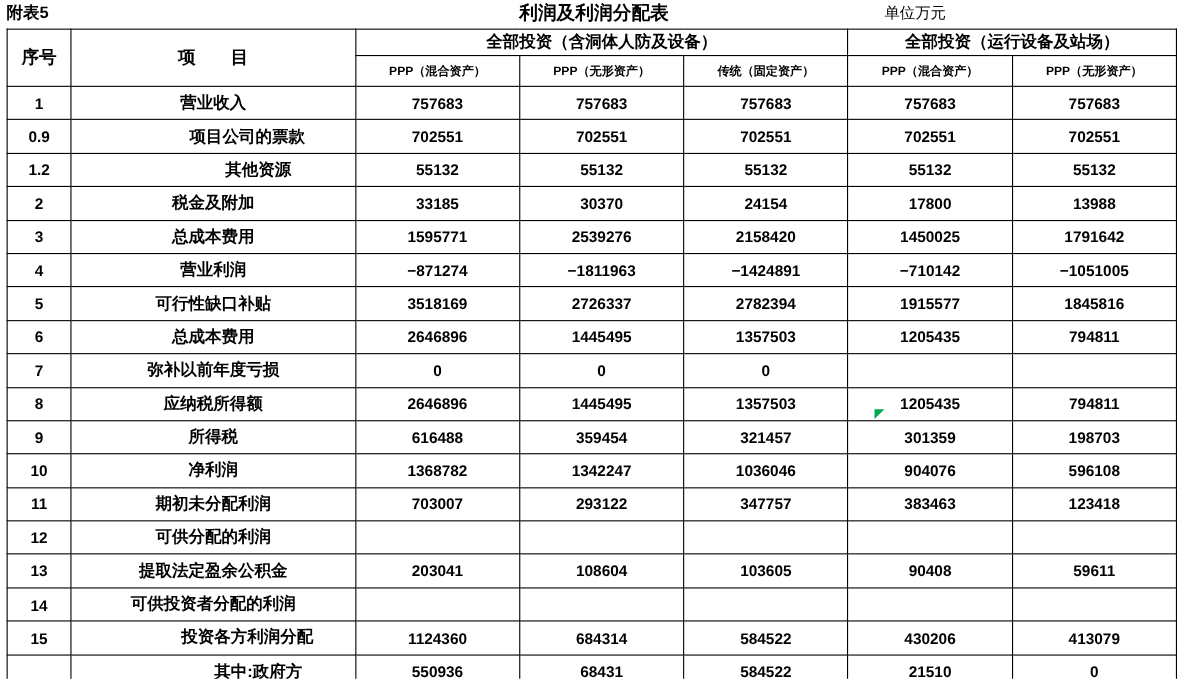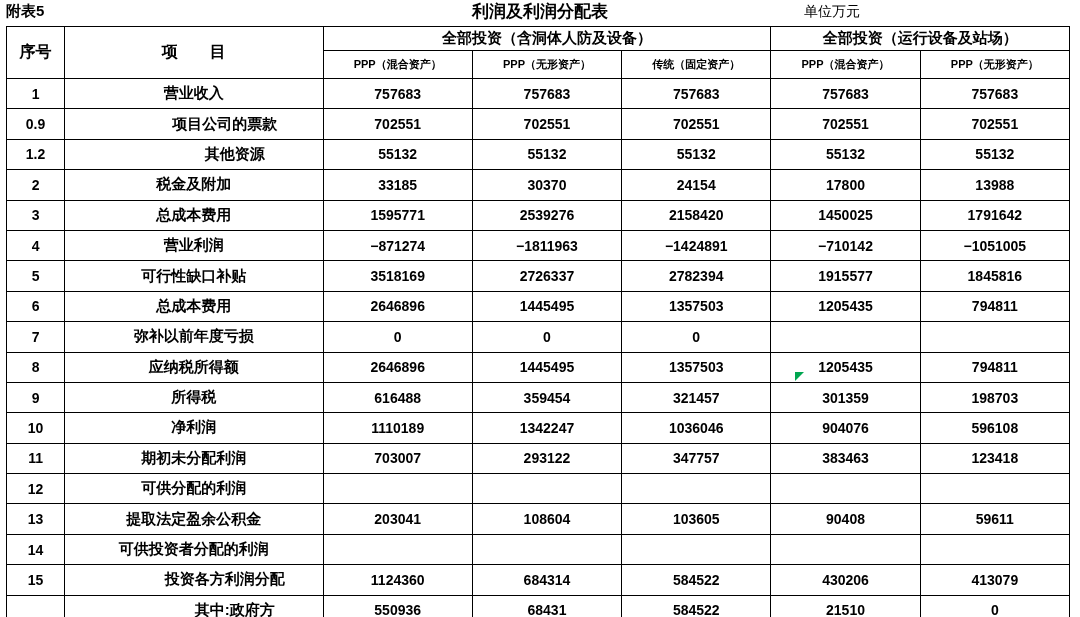--- a/index.html
+++ b/index.html
@@ -232,21 +232,21 @@
           <td class="item">所得税</td>
           <td class="val">616488</td>
           <td class="val">359454</td>
           <td class="val">321457</td>
           <td class="val">301359</td>
           <td class="val">198703</td>
         </tr>
         <tr>
           <td class="seq">10</td>
           <td class="item">净利润</td>
-          <td class="val">1110189</td>
+          <td class="val">1368782</td>
           <td class="val">1342247</td>
           <td class="val">1036046</td>
           <td class="val">904076</td>
           <td class="val">596108</td>
         </tr>
         <tr>
           <td class="seq">11</td>
           <td class="item">期初未分配利润</td>
           <td class="val">703007</td>
           <td class="val">293122</td>

